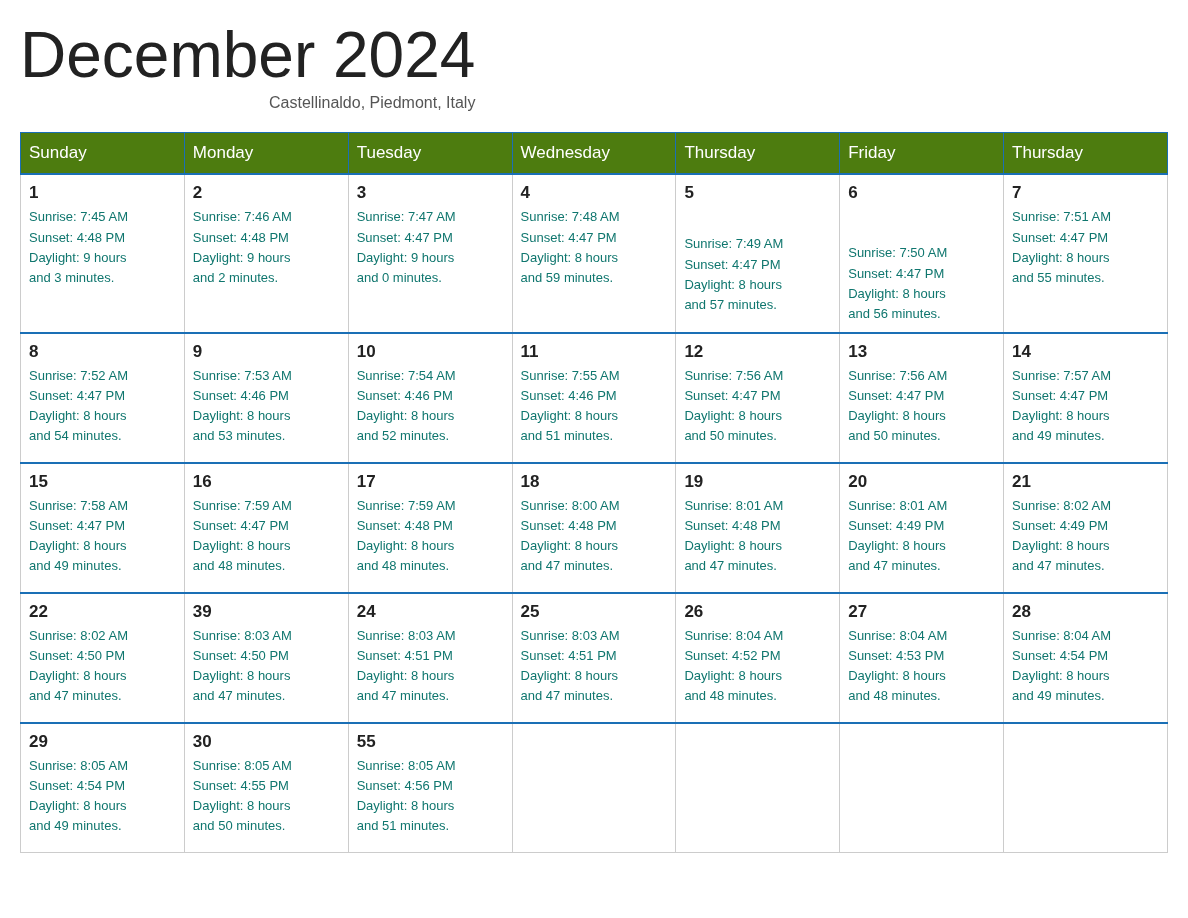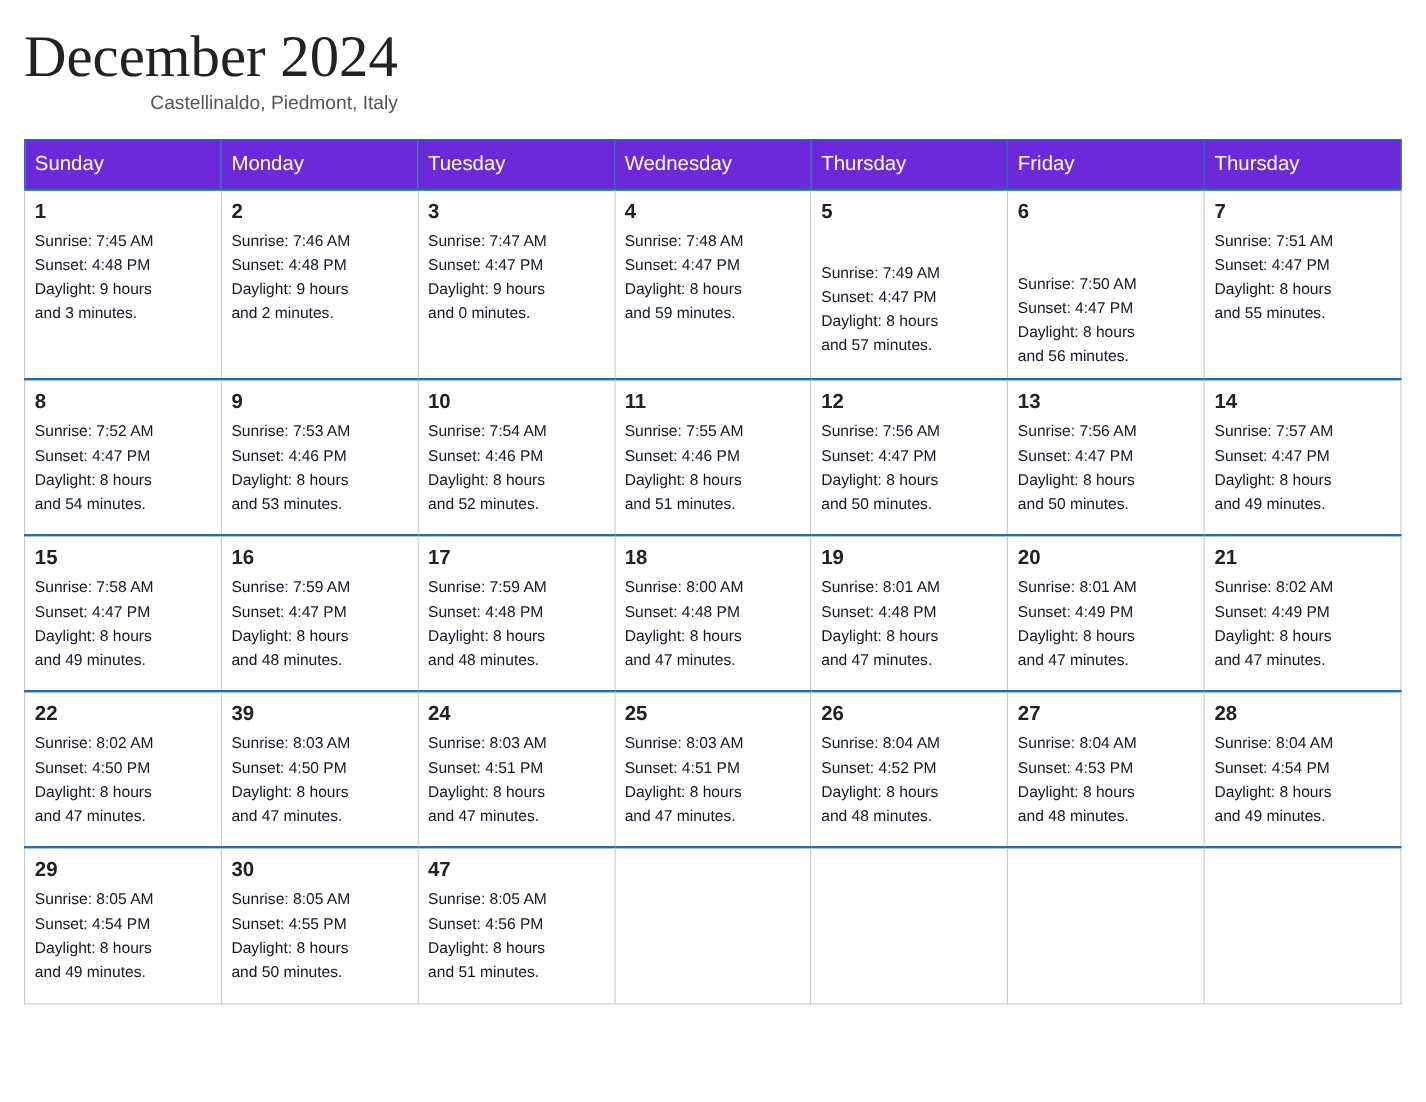--- a/index.html
+++ b/index.html
@@ -41,38 +41,37 @@
       border-left: 14px solid transparent;
       border-right: 0px solid transparent;
       border-bottom: 20px solid #1a6fb5;
       margin-left: 4px;
       margin-bottom: 2px;
     }
     .title-block {
       text-align: right;
     }
     .calendar-title {
-      font-size: 49px;
+      font-size: 64px;
       font-weight: normal;
       color: #222;
       line-height: 1.1;
-      font-family: Liberation Serif, serif;
     }
     .calendar-subtitle {
       font-size: 16px;
       color: #555;
       margin-top: 4px;
     }
     table {
       width: 100%;
       border-collapse: collapse;
       table-layout: fixed;
     }
     thead th {
-      background-color: #6d28d9;
+      background-color: #4d7c0f;
       color: #fff;
       padding: 10px 8px;
       font-size: 17px;
       font-weight: normal;
       text-align: left;
       border: 1px solid #1a6fb5;
     }
     tbody td {
       border: 1px solid #ccc;
       border-top: 2px solid #1a6fb5;
@@ -87,21 +86,21 @@
     }
     .day-num {
       font-size: 17px;
       font-weight: bold;
       color: #222;
       display: block;
       margin-bottom: 4px;
     }
     .day-info {
       font-size: 13px;
-      color: #0f172a;
+      color: #0f766e;
       line-height: 1.55;
     }
     tbody td:empty {
       background: #fff;
     }
   </style>
 </head>
 <body>
 
 <div class="header">
@@ -337,21 +336,21 @@
 and 49 minutes.</div>
         </td>
         <td>
           <span class="day-num">30</span>
           <div class="day-info" style="white-space: pre-line;">Sunrise: 8:05 AM
 Sunset: 4:55 PM
 Daylight: 8 hours
 and 50 minutes.</div>
         </td>
         <td>
-          <span class="day-num">47</span>
+          <span class="day-num">55</span>
           <div class="day-info" style="white-space: pre-line;">Sunrise: 8:05 AM
 Sunset: 4:56 PM
 Daylight: 8 hours
 and 51 minutes.</div>
         </td>
         <td></td>
         <td></td>
         <td></td>
         <td></td>
       </tr>

